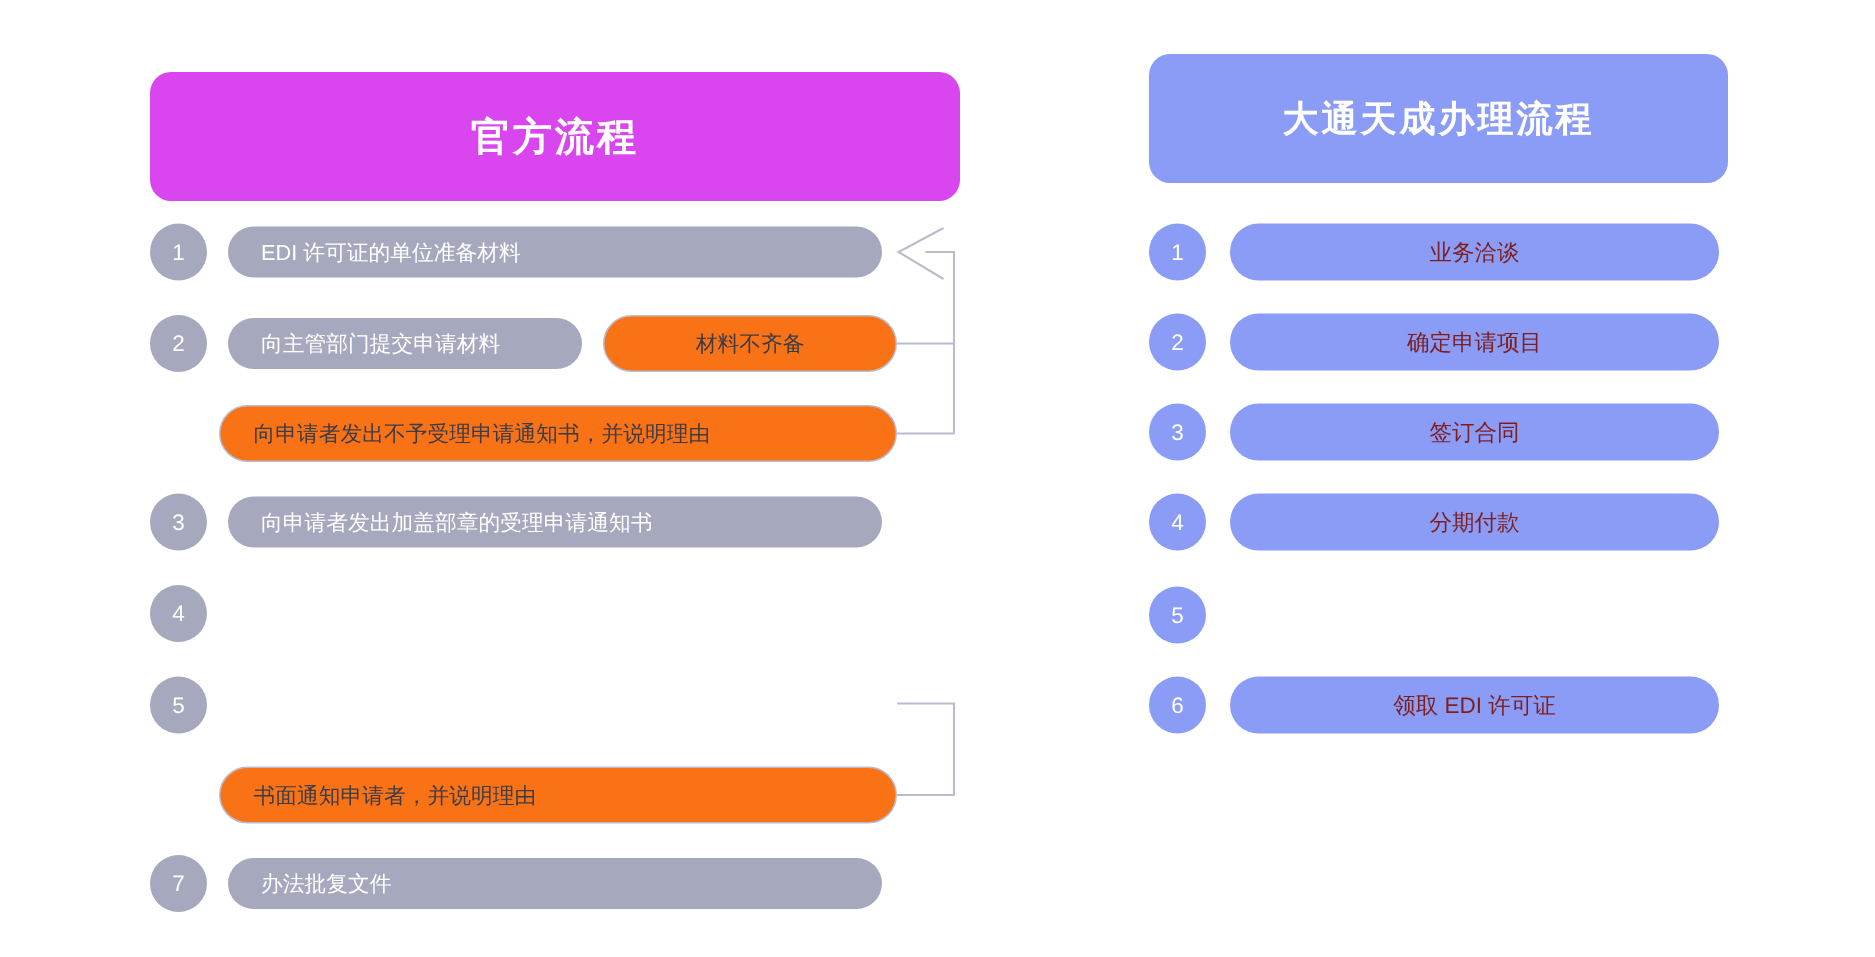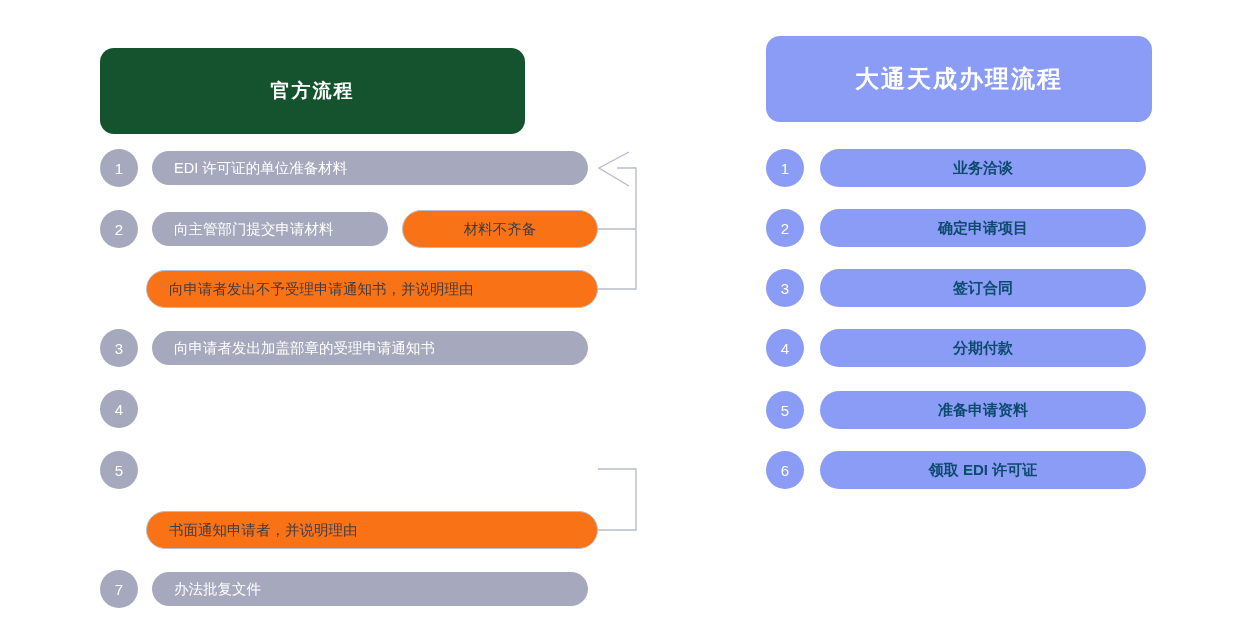--- a/index.html
+++ b/index.html
@@ -38,24 +38,24 @@
   .header-bar {
     border-radius: 14px;
     display: flex;
     align-items: center;
     justify-content: center;
     color: #ffffff;
     font-weight: bold;
     letter-spacing: 2px;
   }
   .header-left {
-    width: 425px;
+    width: 540px;
     height: 86px;
-    background: #14532d;
-    font-size: 19px;
+    background: #d946ef;
+    font-size: 26px;
   }
   .header-right {
     width: 386px;
     height: 86px;
     background: #8b9cf7;
     font-size: 24px;
   }
 
   
   .row {
@@ -86,28 +86,27 @@
     box-sizing: border-box;
   }
   .pill-left {
     background: #a6a9bd;
     color: #ffffff;
     padding-left: 22px;
     margin-left: 14px;
   }
   .pill-right {
     background: #8b9cf7;
-    color: #0c4a6e;
+    color: #7f1d1d;
     justify-content: center;
     margin-left: 16px;
     width: 326px;
     height: 38px;
     border-radius: 19px;
     font-size: 15px;
-    font-weight: bold;
   }
   .pill-outline {
     background: #f97316;
     border: 1px solid #b9bccd;
     color: #3c3c46;
     border-radius: 19px;
     height: 38px;
     display: flex;
     align-items: center;
     font-size: 14.5px;
@@ -201,21 +200,20 @@
     <div class="pill pill-right">签订合同</div>
   </div>
 
   <div class="row" style="left:766px; top:329px;">
     <div class="num-badge num-right">4</div>
     <div class="pill pill-right">分期付款</div>
   </div>
 
   <div class="row" style="left:766px; top:391px;">
     <div class="num-badge num-right">5</div>
-    <div class="pill pill-right">准备申请资料</div>
   </div>
 
   <div class="row" style="left:766px; top:451px;">
     <div class="num-badge num-right">6</div>
     <div class="pill pill-right">领取 EDI 许可证</div>
   </div>
 
 </div>
 
 </body></html>

